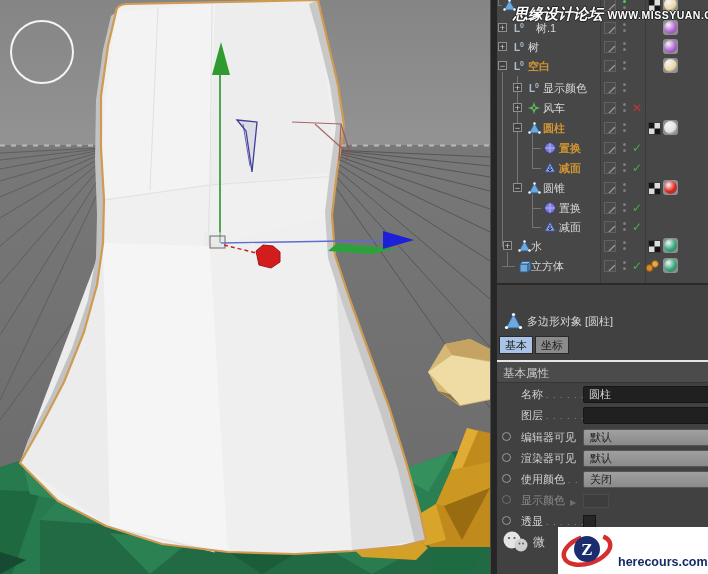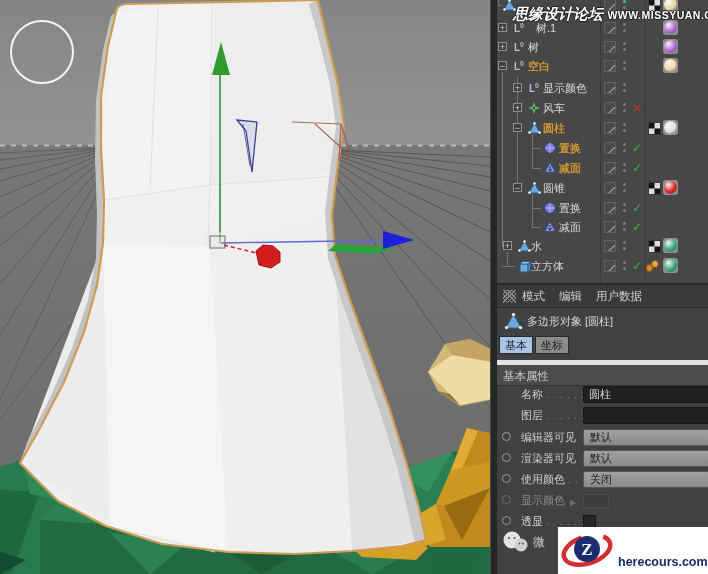--- a/index.html
+++ b/index.html
@@ -33,21 +33,21 @@
   #attr-toolbar{position:absolute;left:0;top:285px;width:211px;height:22px;background:#3a3a3a;border-bottom:1px solid #2a2a2a;}
   #grip{position:absolute;left:6px;top:5px;width:13px;height:13px;
     background-image:repeating-linear-gradient(45deg,#8a8a8a 0 1px,transparent 1px 3px),repeating-linear-gradient(-45deg,#8a8a8a 0 1px,transparent 1px 3px);}
   .tb-item{font-size:11.5px;color:#d2d2d2;cursor:pointer;}
   #tb-items{position:absolute;left:25px;top:4px;display:flex;gap:14px;}
   #obj-info{position:absolute;left:0;top:308px;width:211px;height:26px;}
   #obj-info .ttl{position:absolute;left:30px;top:6px;font-size:11px;color:#d6d6d6;}
   #tabs{position:absolute;left:2px;top:336px;display:flex;gap:2px;}
   .tab{height:16px;line-height:16px;padding:0 5px;font-size:11px;color:#1d1d1d;background:#8b8b8b;border:1px solid #2a2a2a;cursor:pointer;}
   .tab.active{background:#a9c4e6;}
-  #sect{position:absolute;left:0;top:360px;width:211px;height:20px;background:#4b4b4b;border-top:5px solid #e5e5e5;border-bottom:1px solid #353535;line-height:19px;}
+  #sect{position:absolute;left:0;top:360px;width:211px;height:20px;background:#4b4b4b;border-top:2px solid #e5e5e5;border-bottom:1px solid #353535;line-height:19px;}
   #sect span{margin-left:6px;font-size:11.5px;color:#cdcdcd;}
   .attr-row{position:absolute;left:0;width:211px;height:19px;line-height:18px;}
   .radio{position:absolute;left:5px;top:4px;width:9px;height:9px;border:1.5px solid #9a9a9a;border-radius:50%;box-sizing:border-box;cursor:pointer;}
   .attr-label{position:absolute;left:24px;top:0;font-size:11px;color:#cfcfcf;white-space:nowrap;}
   .leader{color:#8f8f8f;font-size:9px;letter-spacing:1px;margin-left:3px;}
   .dim{opacity:0.5;}
   .attr-input{position:absolute;left:86px;top:1px;width:120px;height:15px;background:#202020;border:1px solid #161616;
     border-radius:2px;color:#d8d8d8;font-size:11px;line-height:15px;padding-left:5px;box-sizing:content-box;}
   .attr-drop{position:absolute;left:86px;top:1px;width:120px;height:15px;background:linear-gradient(#a0a0a0,#8a8a8a);
     border:1px solid #555;border-radius:2px;color:#1e1e1e;font-size:11px;line-height:15px;padding-left:6px;cursor:pointer;}
@@ -459,28 +459,20 @@
                 <circle cx="4.5" cy="9" r="3.4" fill="#d98a2e" stroke="#8a5510"></circle>
                 <circle cx="10" cy="5" r="3.4" fill="#e8a84a" stroke="#8a5510"></circle>
               </svg></span>
             <span class="om-sphere">
               <i style="background: radial-gradient(circle at 35% 30%, rgba(255, 255, 255, 0.9), rgb(47, 168, 120) 55%, rgba(0, 0, 0, 0.4));"></i>
             </span>
           </div>
         </div>
   </div>
 
-  <div id="attr-toolbar">
-    <div id="grip"></div>
-    <div id="tb-items">
-      <span class="tb-item">模式</span>
-      <span class="tb-item">编辑</span>
-      <span class="tb-item">用户数据</span>
-    </div>
-  </div>
 
   <div id="obj-info">
     <svg style="position:absolute;left:7px;top:4px" width="19" height="18">
       <polygon points="9.5,2 17,16 2,16" fill="#6fa8dc" stroke="#2d5f8a"></polygon>
       <circle cx="9.5" cy="2.5" r="1.6" fill="#fff"></circle>
           <circle cx="2.5" cy="15.5" r="1.6" fill="#fff"></circle>
           <circle cx="16.5" cy="15.5" r="1.6" fill="#fff"></circle>
     </svg>
     <span class="ttl">多边形对象 [圆柱]</span>
   </div>

